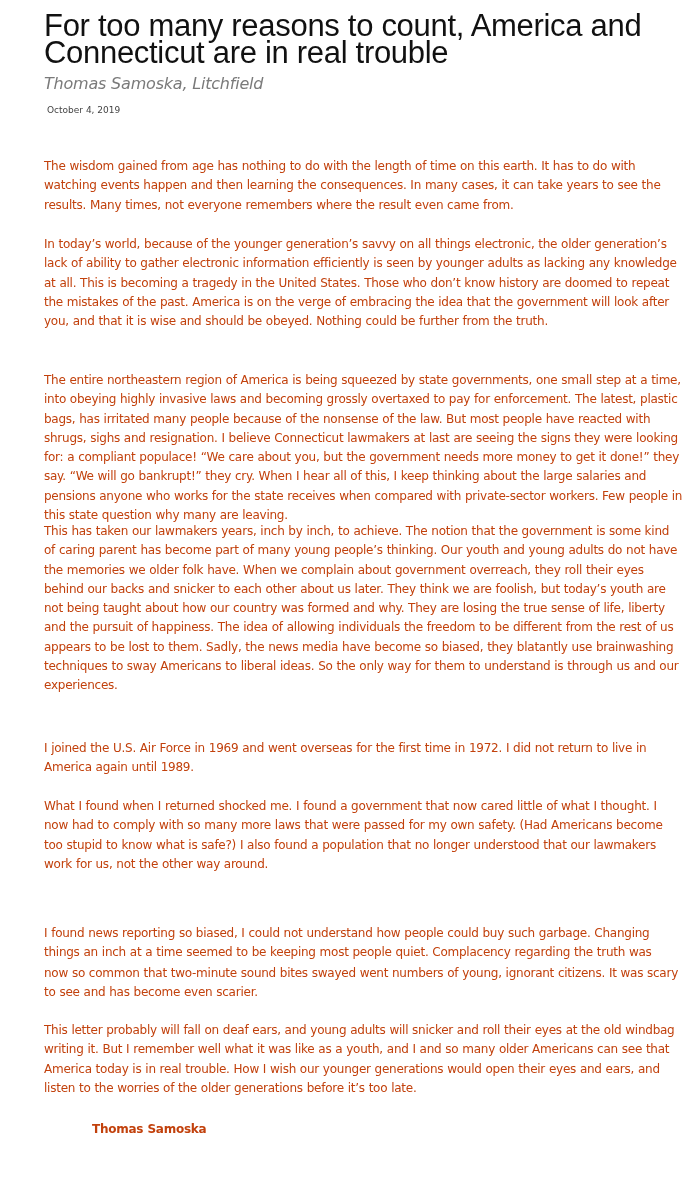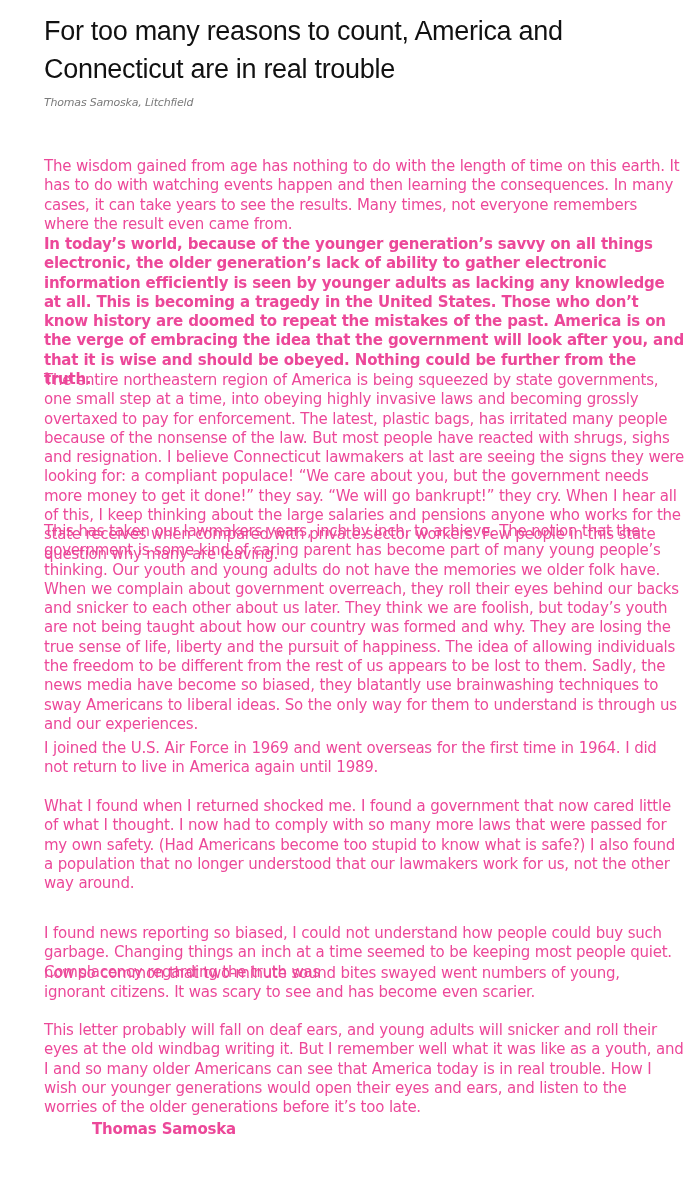--- a/index.html
+++ b/index.html
@@ -14,85 +14,86 @@
       position: relative;
     }
     .article {
       position: absolute;
       left: 44px;
       top: 0;
       width: 636px;
     }
     .headline {
       font-family: "Liberation Sans", sans-serif;
-      font-size: 27px;
-      line-height: 38px;
+      font-size: 31px;
+      line-height: 27px;
       font-weight: normal;
       color: #111111;
       margin: 12px 0 0 0;
       letter-spacing: -0.3px;
     }
     .byline {
       font-family: "DejaVu Sans", sans-serif;
       font-style: italic;
-      font-size: 11px;
+      font-size: 16px;
       color: #7a7a7a;
       margin: 8px 0 0 0;
       letter-spacing: -0.2px;
     }
     .dateline {
       font-family: "DejaVu Sans", sans-serif;
       font-size: 9px;
       color: #444444;
       margin: 12px 0 0 3px;
     }
     .body {
       position: absolute;
       left: 44px;
       width: 640px;
       font-family: "DejaVu Sans", sans-serif;
-      font-size: 15px;
+      font-size: 12px;
       line-height: 19.3px;
-      color: #ec4899;
+      color: #c2410c;
       letter-spacing: -0.25px;
       word-spacing: 0.3px;
     }
     .body p {
       margin: 0;
     }
     .signature-name {
       font-weight: bold;
     }
   </style>
 </head>
 <body>
 
 <div class="article">
   <h1 class="headline">For too many reasons to count, America and Connecticut are in real trouble</h1>
   <div class="byline">Thomas Samoska, Litchfield</div>
+  <div class="dateline">October 4, 2019</div>
 </div>
 
 <div class="body" style="top:157px;">
   <p>The wisdom gained from age has nothing to do with the length of time on this earth. It has to do with watching events happen and then learning the consequences. In many cases, it can take years to see the results. Many times, not everyone remembers where the result even came from.</p>
 </div>
 
-<div class="body" style="top:235px;font-weight:bold;">
+<div class="body" style="top:235px;">
   <p>In today’s world, because of the younger generation’s savvy on all things electronic, the older generation’s lack of ability to gather electronic information efficiently is seen by younger adults as lacking any knowledge at all. This is becoming a tragedy in the United States. Those who don’t know history are doomed to repeat the mistakes of the past. America is on the verge of embracing the idea that the government will look after you, and that it is wise and should be obeyed. Nothing could be further from the truth.</p>
 </div>
 
 <div class="body" style="top:371px;">
   <p>The entire northeastern region of America is being squeezed by state governments, one small step at a time, into obeying highly invasive laws and becoming grossly overtaxed to pay for enforcement. The latest, plastic bags, has irritated many people because of the nonsense of the law. But most people have reacted with shrugs, sighs and resignation. I believe Connecticut lawmakers at last are seeing the signs they were looking for: a compliant populace! “We care about you, but the government needs more money to get it done!” they say. “We will go bankrupt!” they cry. When I hear all of this, I keep thinking about the large salaries and pensions anyone who works for the state receives when compared with private-sector workers. Few people in this state question why many are leaving.</p>
 </div>
 
 <div class="body" style="top:522px;">
   <p>This has taken our lawmakers years, inch by inch, to achieve. The notion that the government is some kind of caring parent has become part of many young people’s thinking. Our youth and young adults do not have the memories we older folk have. When we complain about government overreach, they roll their eyes behind our backs and snicker to each other about us later. They think we are foolish, but today’s youth are not being taught about how our country was formed and why. They are losing the true sense of life, liberty and the pursuit of happiness. The idea of allowing individuals the freedom to be different from the rest of us appears to be lost to them. Sadly, the news media have become so biased, they blatantly use brainwashing techniques to sway Americans to liberal ideas. So the only way for them to understand is through us and our experiences.</p>
 </div>
 
 <div class="body" style="top:739px;">
-  <p>I joined the U.S. Air Force in 1969 and went overseas for the first time in 1964. I did not return to live in America again until 1989.</p>
+  <p>I joined the U.S. Air Force in 1969 and went overseas for the first time in 1972. I did not return to live in America again until 1989.</p>
 </div>
 
 <div class="body" style="top:797px;">
   <p>What I found when I returned shocked me. I found a government that now cared little of what I thought. I now had to comply with so many more laws that were passed for my own safety. (Had Americans become too stupid to know what is safe?) I also found a population that no longer understood that our lawmakers work for us, not the other way around.</p>
 </div>
 
 <div class="body" style="top:924px;">
   <p>I found news reporting so biased, I could not understand how people could buy such garbage. Changing things an inch at a time seemed to be keeping most people quiet. Complacency regarding the truth was</p>
 </div>
 

